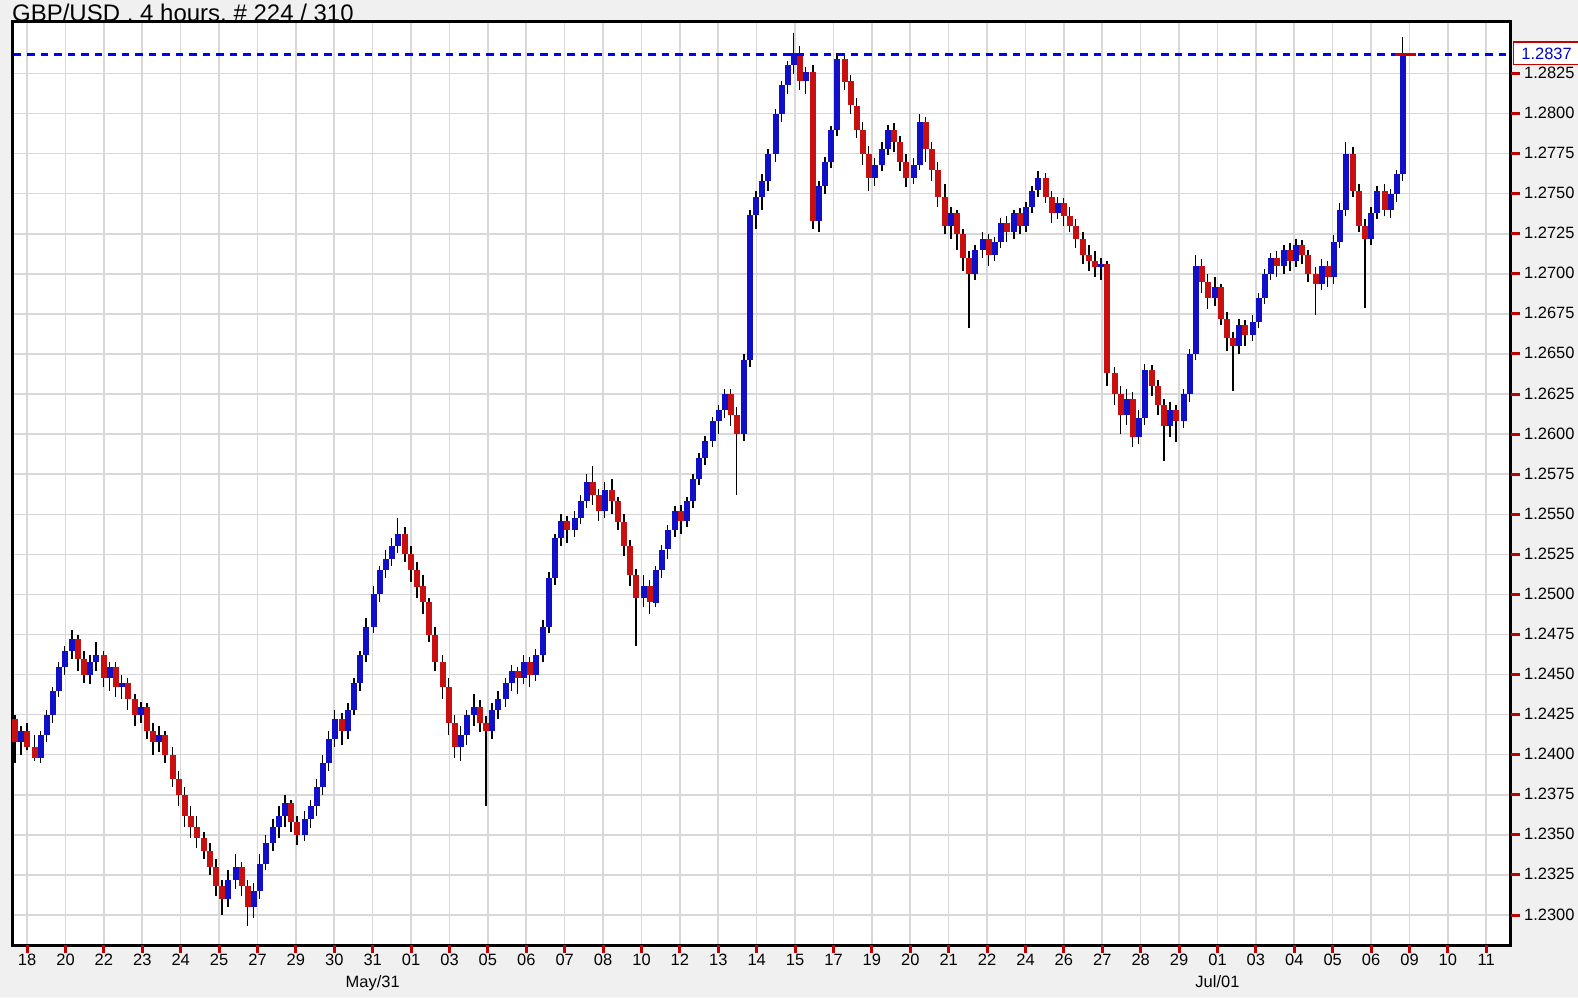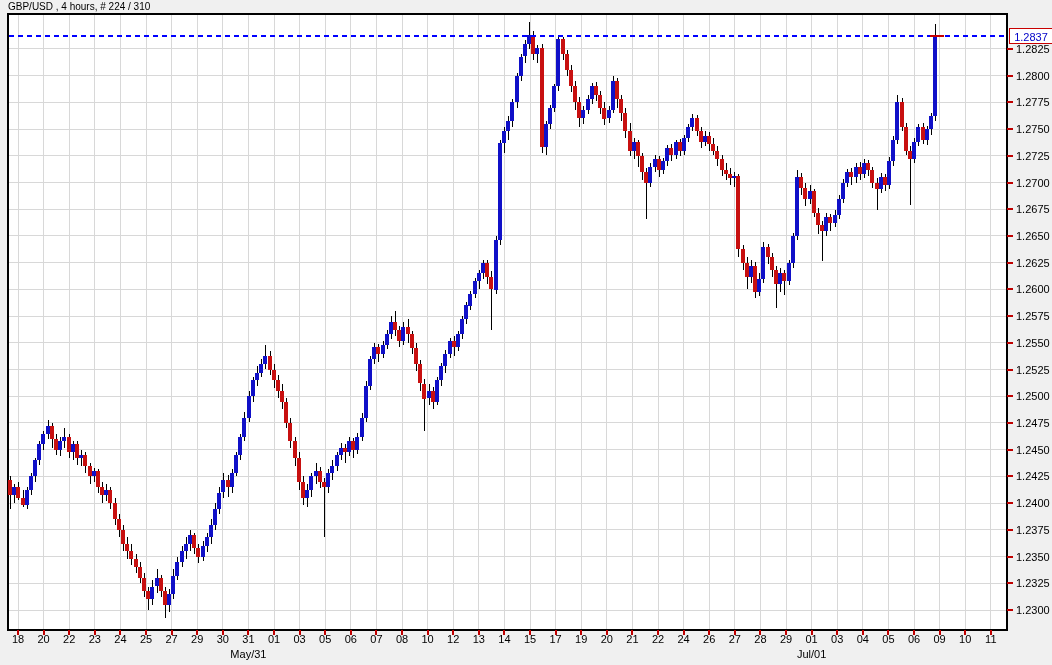--- a/index.html
+++ b/index.html
@@ -3,21 +3,21 @@
 <meta charset="utf-8">
 <style>
   html,body{margin:0;padding:0;}
   body{
     width:1052px;height:665px;overflow:hidden;position:relative;
     background:#f0f0f0;
     font-family:"Liberation Sans", sans-serif;
   }
   .chart-title{
     position:absolute;left:8px;top:1px;
-    font-size:10px;color:#000;white-space:pre;
+    font-size:16px;color:#000;white-space:pre;
   }
   svg{position:absolute;left:0;top:0;}
   text{font-family:"Liberation Sans", sans-serif;}
 </style>
 </head>
 <body>
 
 <div class="chart-title">GBP/USD , 4 hours, # 224 / 310</div>
 
 <svg id="chart-svg" width="1052" height="665" viewBox="0 0 1052 665">

